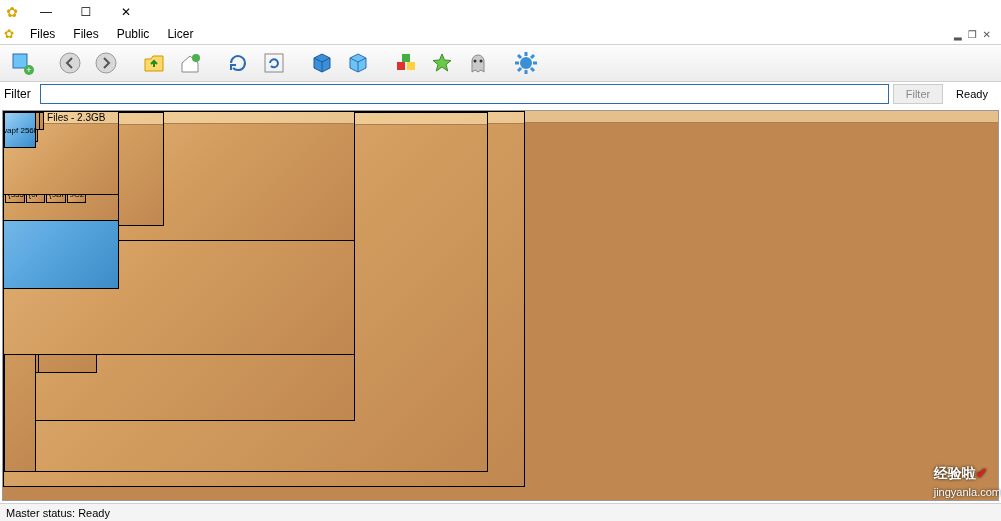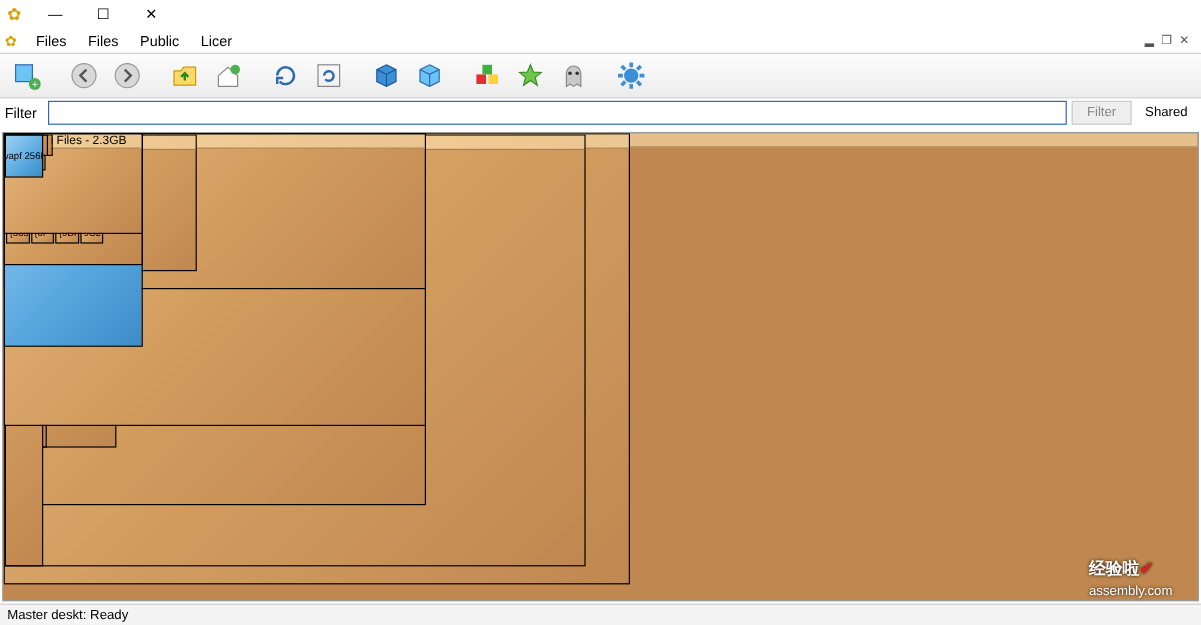--- a/index.html
+++ b/index.html
@@ -21,21 +21,21 @@
 .filterbar input { flex: 1; height: 20px; border: 1px solid #2d6ab4; padding: 0 4px; font-size: 12px; outline: none; }
 .filterbar .fbtn { width: 50px; height: 20px; background: #eee; border: 1px solid #ccc; font-size: 11px; color: #888; text-align: center; line-height: 18px; }
 .filterbar .ready { width: 50px; text-align: center; font-size: 11px; }
 .treemap { position: absolute; left: 2px; top: 110px; right: 2px; bottom: 20px; border: 1px solid #999; background: #c08850; overflow: hidden; }
 .blk { position: absolute; border: 1px solid #000; background: linear-gradient(135deg,#e6b87a 0%,#d29b5e 55%,#c08850 100%); overflow: hidden; }
 .blk.blue { background: linear-gradient(135deg,#9dd0f5 0%,#5ba8e0 60%,#3c8cc8 100%); }
 .blk .lbl { font-size: 10px; color: #000; white-space: nowrap; padding: 0 2px; line-height: 12px; overflow: hidden; }
 .blk .lblc { position: absolute; left: 50%; top: 50%; transform: translate(-50%,-50%); font-size: 10px; text-align: center; white-space: nowrap; }
 .hdr { position: absolute; left: 0; right: 0; top: 0; height: 12px; font-size: 10px; padding: 0 2px; line-height: 12px; background: rgba(255,230,180,.6); border-bottom: 1px solid #aa8050; white-space: nowrap; overflow: hidden; }
 .statusbar { position: absolute; left: 0; right: 0; bottom: 0; height: 18px; font-size: 11px; padding: 0 6px; line-height: 18px; background: #f4f4f4; border-top: 1px solid #d0d0d0; }
-.watermark { position: absolute; right: 24px; bottom: 22px; color: #fff; font-weight: bold; font-size: 14px; text-shadow: 0 0 3px #000; }
+.watermark { position: absolute; right: 0; bottom: 22px; color: #fff; font-weight: bold; font-size: 14px; text-shadow: 0 0 3px #000; }
 .watermark .ck { color: #e02020; }
 .watermark .sub { font-size: 11px; font-weight: normal; }
 </style>
 </head>
 <body>
 
 <div class="titlebar">
   <span class="icon">✿</span>
   <div class="winbtns">
     <div class="winbtn">—</div>
@@ -152,21 +152,21 @@
           <line x1="17" y1="7" x2="20" y2="4"></line>
         </g>
       </svg>
     </div>
 </div>
 
 <div class="filterbar">
   <span class="lbl">Filter</span>
   <input type="text" value="" style="">
   <div class="fbtn">Filter</div>
-  <div class="ready">Shared</div>
+  <div class="ready">Ready</div>
 </div>
 
 <div class="treemap">
 
   <div class="hdr" style="top:0;left:0;right:0">C:\ - 94.2GB</div>
 
   <div class="blk" style="left:0;top:12;width:522px;height:376px">
     <div class="hdr">Users - 49.0GB</div>
 
     <div class="blk" style="left:2;top:14;width:484px;height:360px">
@@ -675,16 +675,16 @@
       </div>
     <div class="blk blue" style="left:81;top:45;width:32px;height:36px">
         <div class="lblc" style="font-size:8px">swapf
 256MI</div>
       </div>
   </div>
 </div>
 
 <div class="watermark">
   <span>经验啦</span><span class="ck">✔</span><br>
-  <span class="sub">assembly.com</span>
+  <span class="sub">jingyanla.com</span>
 </div>
 
-<div class="statusbar">Master deskt: Ready</div>
+<div class="statusbar">Master status: Ready</div>
 
 </body></html>

